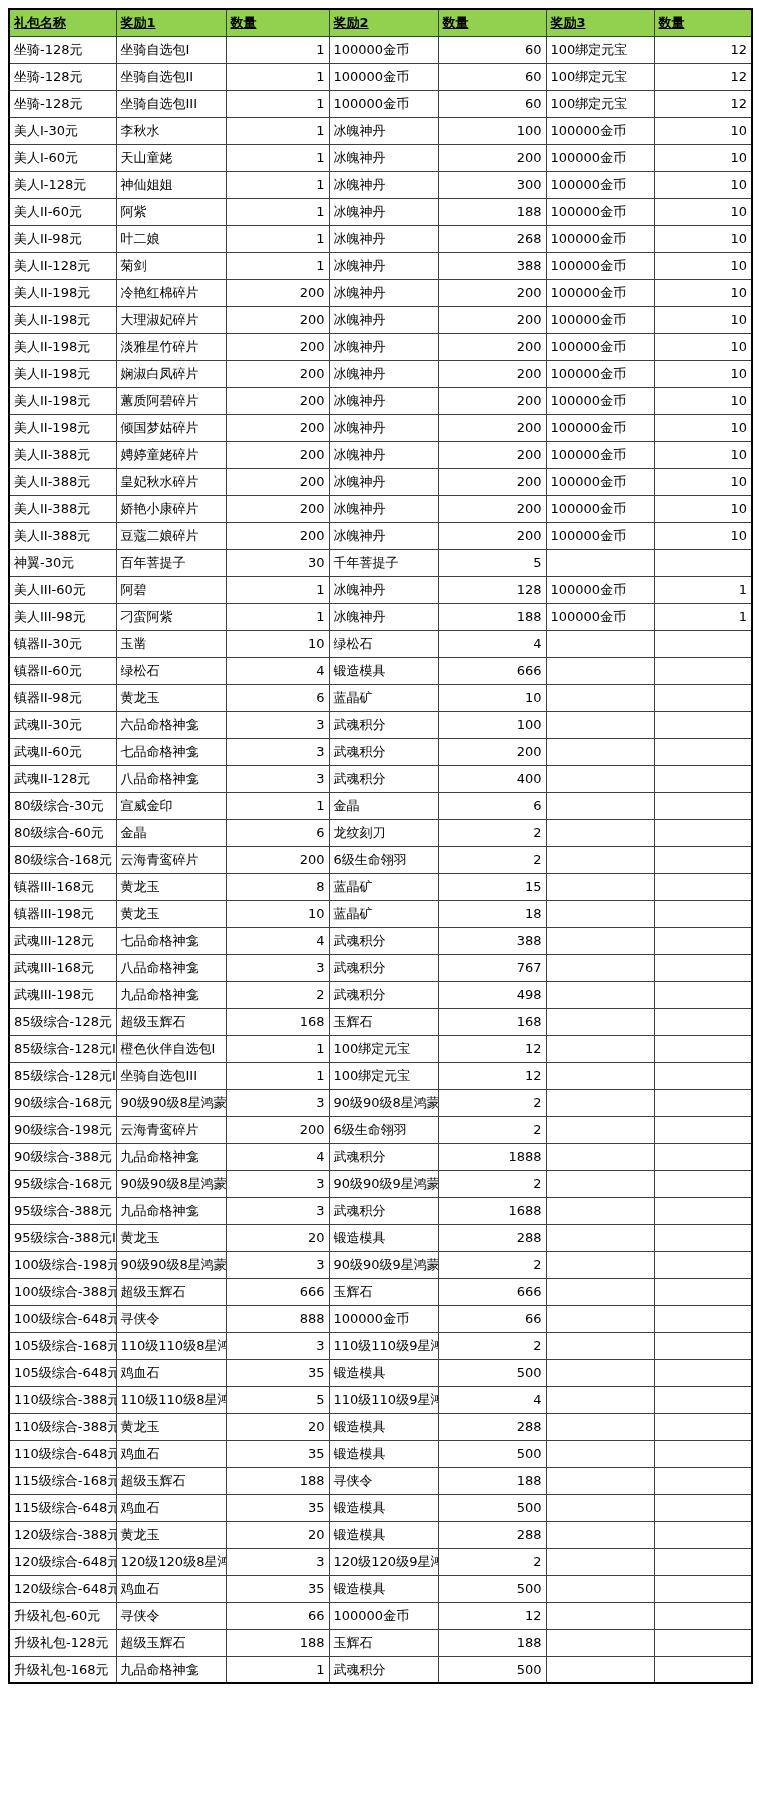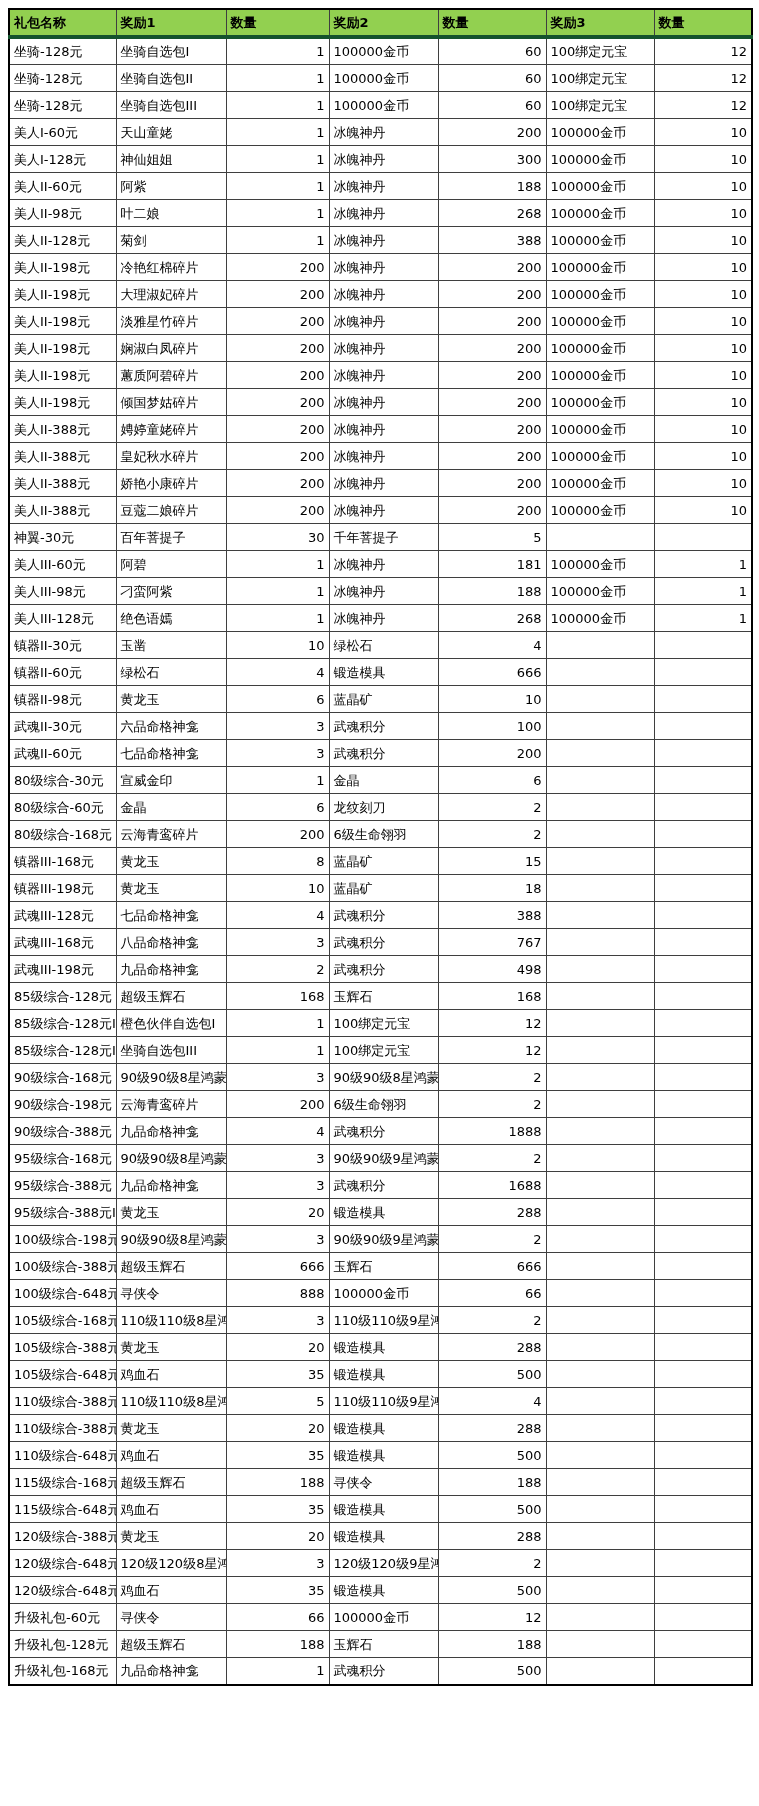--- a/index.html
+++ b/index.html
@@ -31,21 +31,22 @@
     color: #000000;
     padding: 0 4px;
     overflow: hidden;
     white-space: nowrap;
     background: #ffffff;
   }
   table.sheet th {
     background: #92d050;
     font-weight: bold;
     text-align: left;
-    border-bottom: 4px solid #14532d;
+    border-bottom: 1px solid #14532d;
+    text-decoration: underline;
   }
   table.sheet td.num { text-align: right; }
   table.sheet td.txt { text-align: left; }
 </style>
 </head>
 <body>
 
 <div class="page">
   <table class="sheet">
     <colgroup>
@@ -90,20 +91,29 @@
         <tr>
           <td class="txt">坐骑-128元</td>
           <td class="txt">坐骑自选包III</td>
           <td class="num">1</td>
           <td class="txt">100000金币</td>
           <td class="num">60</td>
           <td class="txt">100绑定元宝</td>
           <td class="num">12</td>
         </tr>
         <tr>
+          <td class="txt">美人I-30元</td>
+          <td class="txt">李秋水</td>
+          <td class="num">1</td>
+          <td class="txt">冰魄神丹</td>
+          <td class="num">100</td>
+          <td class="txt">100000金币</td>
+          <td class="num">10</td>
+        </tr>
+        <tr>
           <td class="txt">美人I-60元</td>
           <td class="txt">天山童姥</td>
           <td class="num">1</td>
           <td class="txt">冰魄神丹</td>
           <td class="num">200</td>
           <td class="txt">100000金币</td>
           <td class="num">10</td>
         </tr>
         <tr>
           <td class="txt">美人I-128元</td>
@@ -238,39 +248,30 @@
           <td class="txt">千年菩提子</td>
           <td class="num">5</td>
           <td class="txt"></td>
           <td class="num"></td>
         </tr>
         <tr>
           <td class="txt">美人III-60元</td>
           <td class="txt">阿碧</td>
           <td class="num">1</td>
           <td class="txt">冰魄神丹</td>
-          <td class="num">181</td>
+          <td class="num">128</td>
           <td class="txt">100000金币</td>
           <td class="num">1</td>
         </tr>
         <tr>
           <td class="txt">美人III-98元</td>
           <td class="txt">刁蛮阿紫</td>
           <td class="num">1</td>
           <td class="txt">冰魄神丹</td>
           <td class="num">188</td>
-          <td class="txt">100000金币</td>
-          <td class="num">1</td>
-        </tr>
-        <tr>
-          <td class="txt">美人III-128元</td>
-          <td class="txt">绝色语嫣</td>
-          <td class="num">1</td>
-          <td class="txt">冰魄神丹</td>
-          <td class="num">268</td>
           <td class="txt">100000金币</td>
           <td class="num">1</td>
         </tr>
         <tr>
           <td class="txt">镇器II-30元</td>
           <td class="txt">玉凿</td>
           <td class="num">10</td>
           <td class="txt">绿松石</td>
           <td class="num">4</td>
           <td class="txt"></td>
@@ -302,20 +303,29 @@
           <td class="num">100</td>
           <td class="txt"></td>
           <td class="num"></td>
         </tr>
         <tr>
           <td class="txt">武魂II-60元</td>
           <td class="txt">七品命格神龛</td>
           <td class="num">3</td>
           <td class="txt">武魂积分</td>
           <td class="num">200</td>
+          <td class="txt"></td>
+          <td class="num"></td>
+        </tr>
+        <tr>
+          <td class="txt">武魂II-128元</td>
+          <td class="txt">八品命格神龛</td>
+          <td class="num">3</td>
+          <td class="txt">武魂积分</td>
+          <td class="num">400</td>
           <td class="txt"></td>
           <td class="num"></td>
         </tr>
         <tr>
           <td class="txt">80级综合-30元</td>
           <td class="txt">宣威金印</td>
           <td class="num">1</td>
           <td class="txt">金晶</td>
           <td class="num">6</td>
           <td class="txt"></td>
@@ -495,29 +505,20 @@
         <tr>
           <td class="txt">105级综合-168元</td>
           <td class="txt">110级110级8星鸿蒙珠</td>
           <td class="num">3</td>
           <td class="txt">110级110级9星鸿蒙珠</td>
           <td class="num">2</td>
           <td class="txt"></td>
           <td class="num"></td>
         </tr>
         <tr>
-          <td class="txt">105级综合-388元</td>
-          <td class="txt">黄龙玉</td>
-          <td class="num">20</td>
-          <td class="txt">锻造模具</td>
-          <td class="num">288</td>
-          <td class="txt"></td>
-          <td class="num"></td>
-        </tr>
-        <tr>
           <td class="txt">105级综合-648元</td>
           <td class="txt">鸡血石</td>
           <td class="num">35</td>
           <td class="txt">锻造模具</td>
           <td class="num">500</td>
           <td class="txt"></td>
           <td class="num"></td>
         </tr>
         <tr>
           <td class="txt">110级综合-388元</td>

